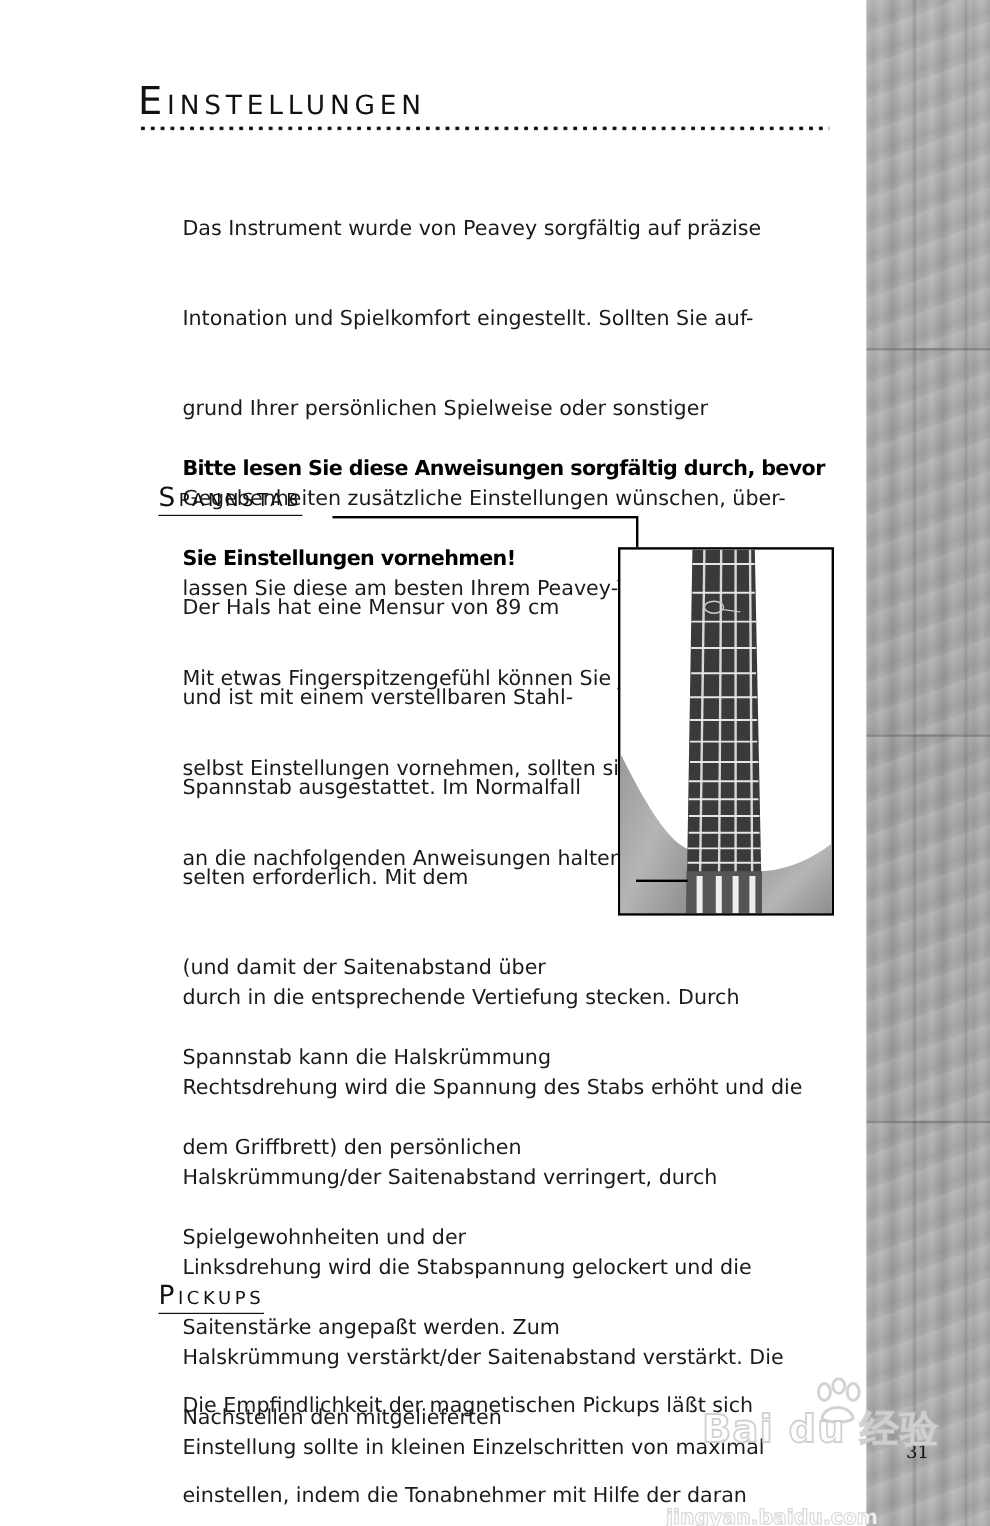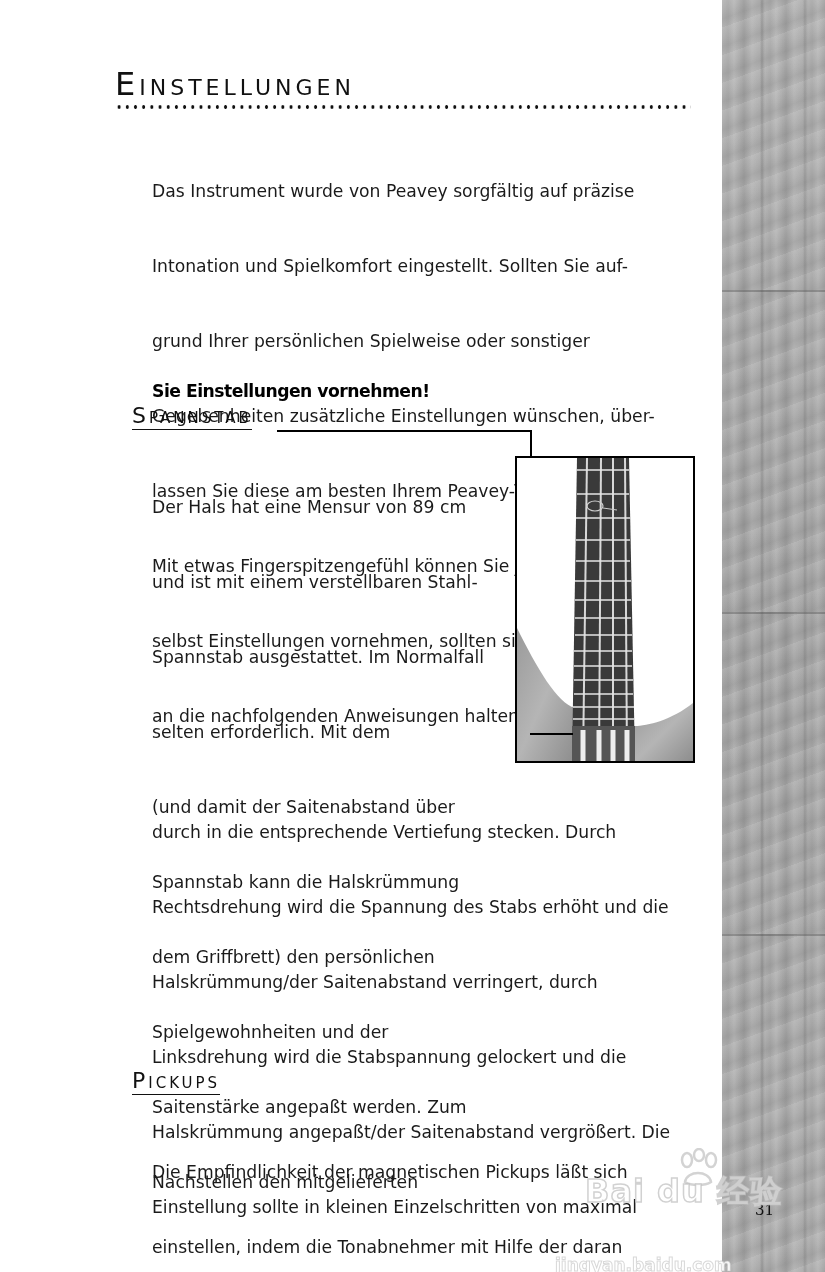--- a/index.html
+++ b/index.html
@@ -118,20 +118,21 @@
     <span class="line">Das Instrument wurde von Peavey sorgfältig auf präzise</span>
     <span class="line">Intonation und Spielkomfort eingestellt. Sollten Sie auf-</span>
     <span class="line">grund Ihrer persönlichen Spielweise oder sonstiger</span>
     <span class="line">Gegebenheiten zusätzliche Einstellungen wünschen, über-</span>
     <span class="line">lassen Sie diese am besten Ihrem Peavey-Vertragshändler.</span>
     <span class="line">Mit etwas Fingerspitzengefühl können Sie jedoch auch</span>
     <span class="line">selbst Einstellungen vornehmen, sollten sich aber unbedingt</span>
     <span class="line">an die nachfolgenden Anweisungen halten.</span>
   </div>
   <div class="para bold" style="top:329px">
+    <span class="line">Bitte lesen Sie diese Anweisungen sorgfältig durch, bevor</span>
     <span class="line">Sie Einstellungen vornehmen!</span>
   </div>
 
   <div class="section-heading" style="top:403px">Spannstab</div>
 
   <div class="callout-h"></div>
   <div class="callout-v"></div>
 
   <div class="photo-frame">
     <svg width="176" height="303" viewBox="0 0 176 303">
@@ -200,21 +201,21 @@
     <span class="line">Nachstellen den mitgelieferten</span>
     
     
   </div>
 
   <div class="para" style="top:770px">
     <span class="line">durch in die entsprechende Vertiefung stecken. Durch</span>
     <span class="line">Rechtsdrehung wird die Spannung des Stabs erhöht und die</span>
     <span class="line">Halskrümmung/der Saitenabstand verringert, durch</span>
     <span class="line">Linksdrehung wird die Stabspannung gelockert und die</span>
-    <span class="line">Halskrümmung angepaßt/der Saitenabstand vergrößert. Die</span>
+    <span class="line">Halskrümmung verstärkt/der Saitenabstand verstärkt. Die</span>
     <span class="line">Einstellung sollte in kleinen Einzelschritten von maximal</span>
     <span class="line">einer Vierteldrehung erfolgen. Der Stab kann durch über-</span>
     
     
     
     
   </div>
 
   <div class="section-heading" style="top:1068px">Pickups</div>
   <div class="para" style="top:1110px">

